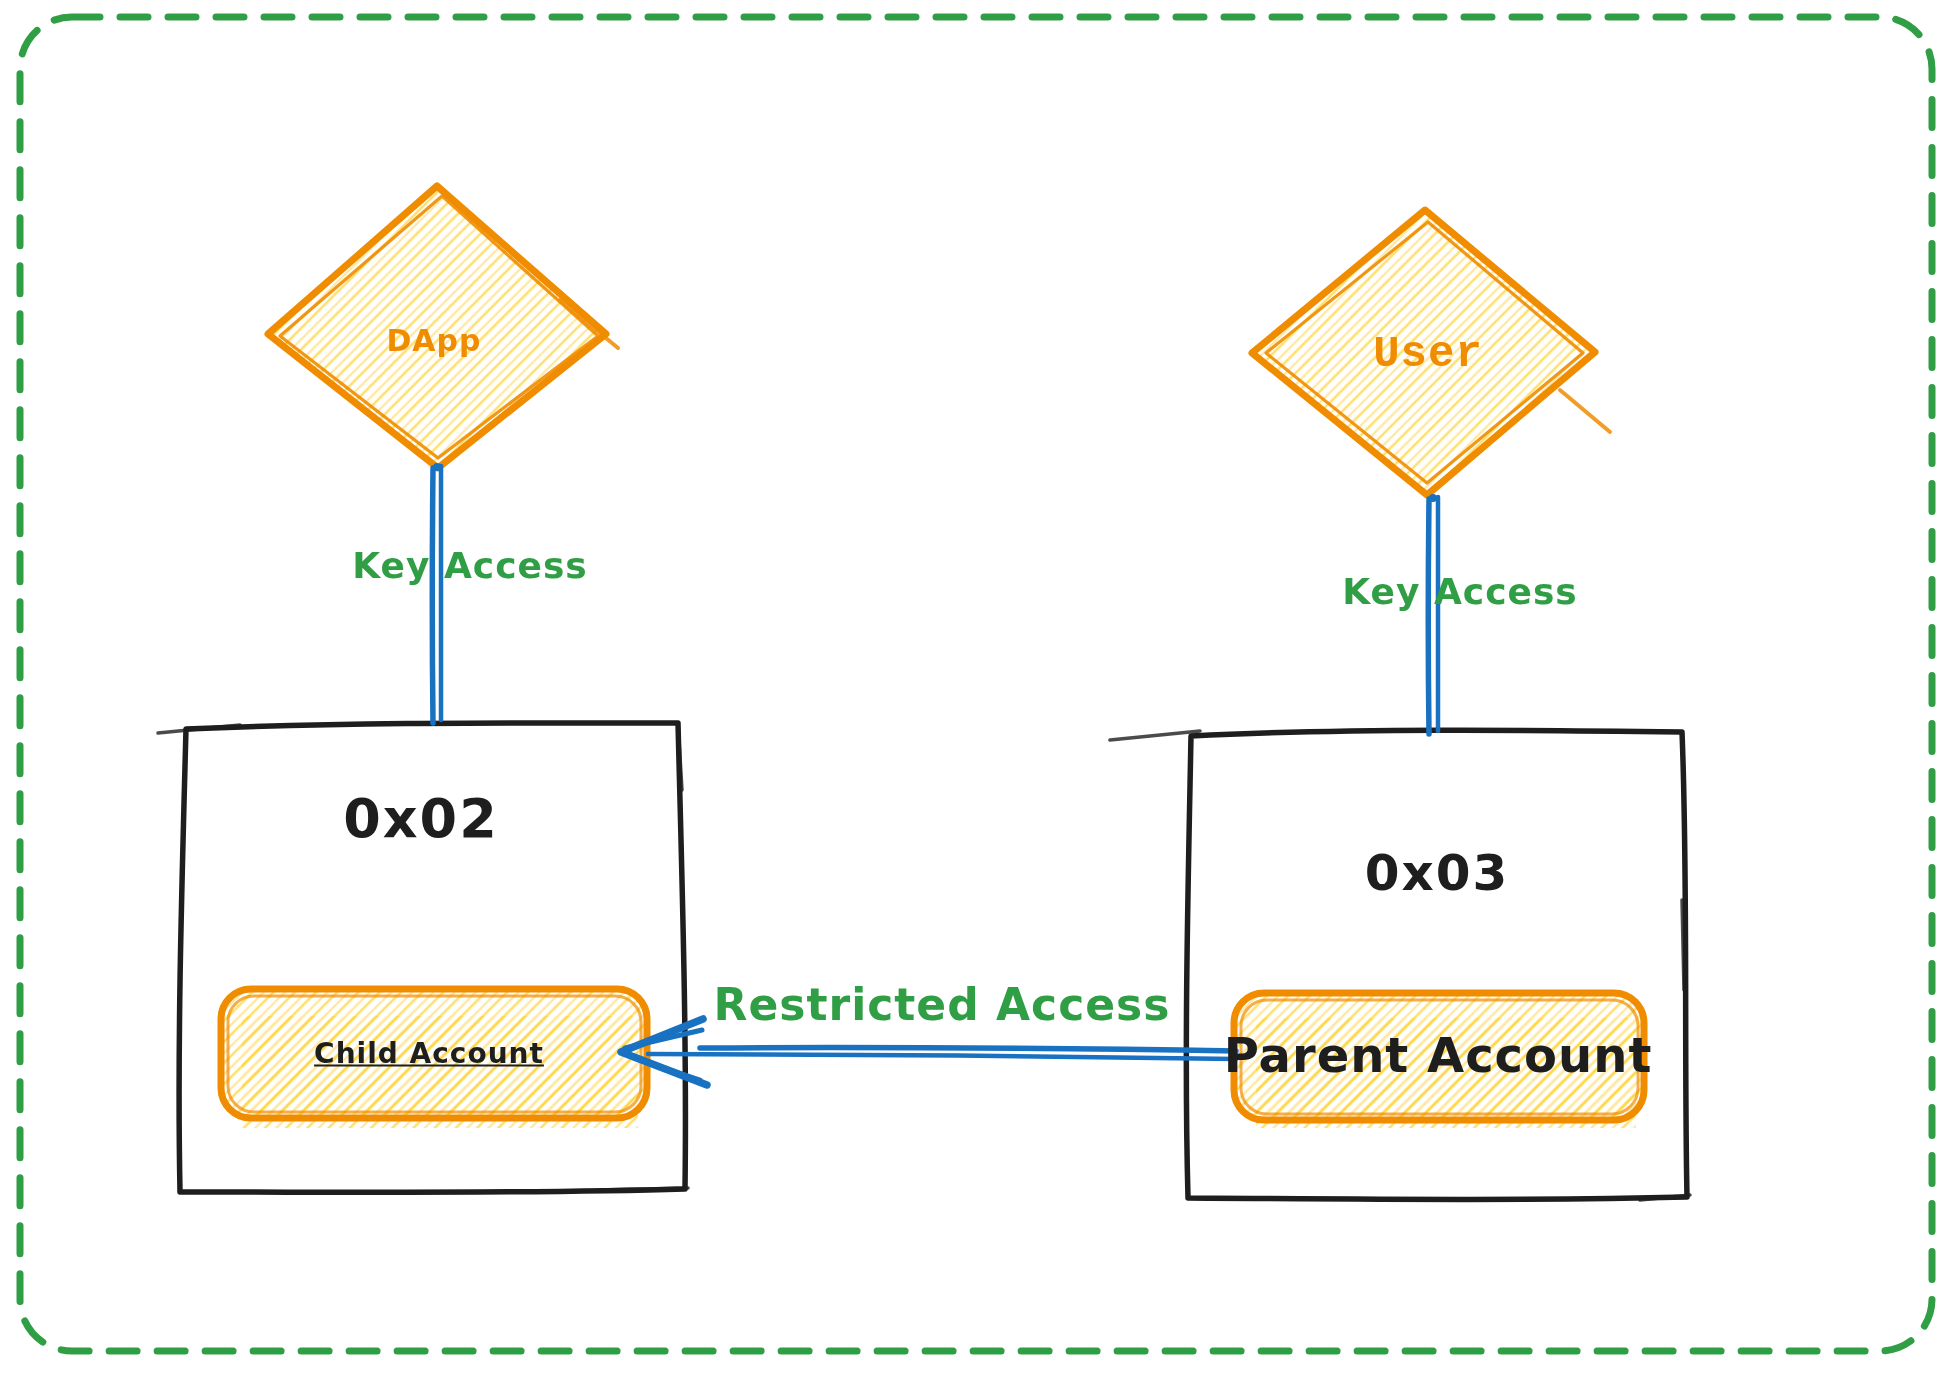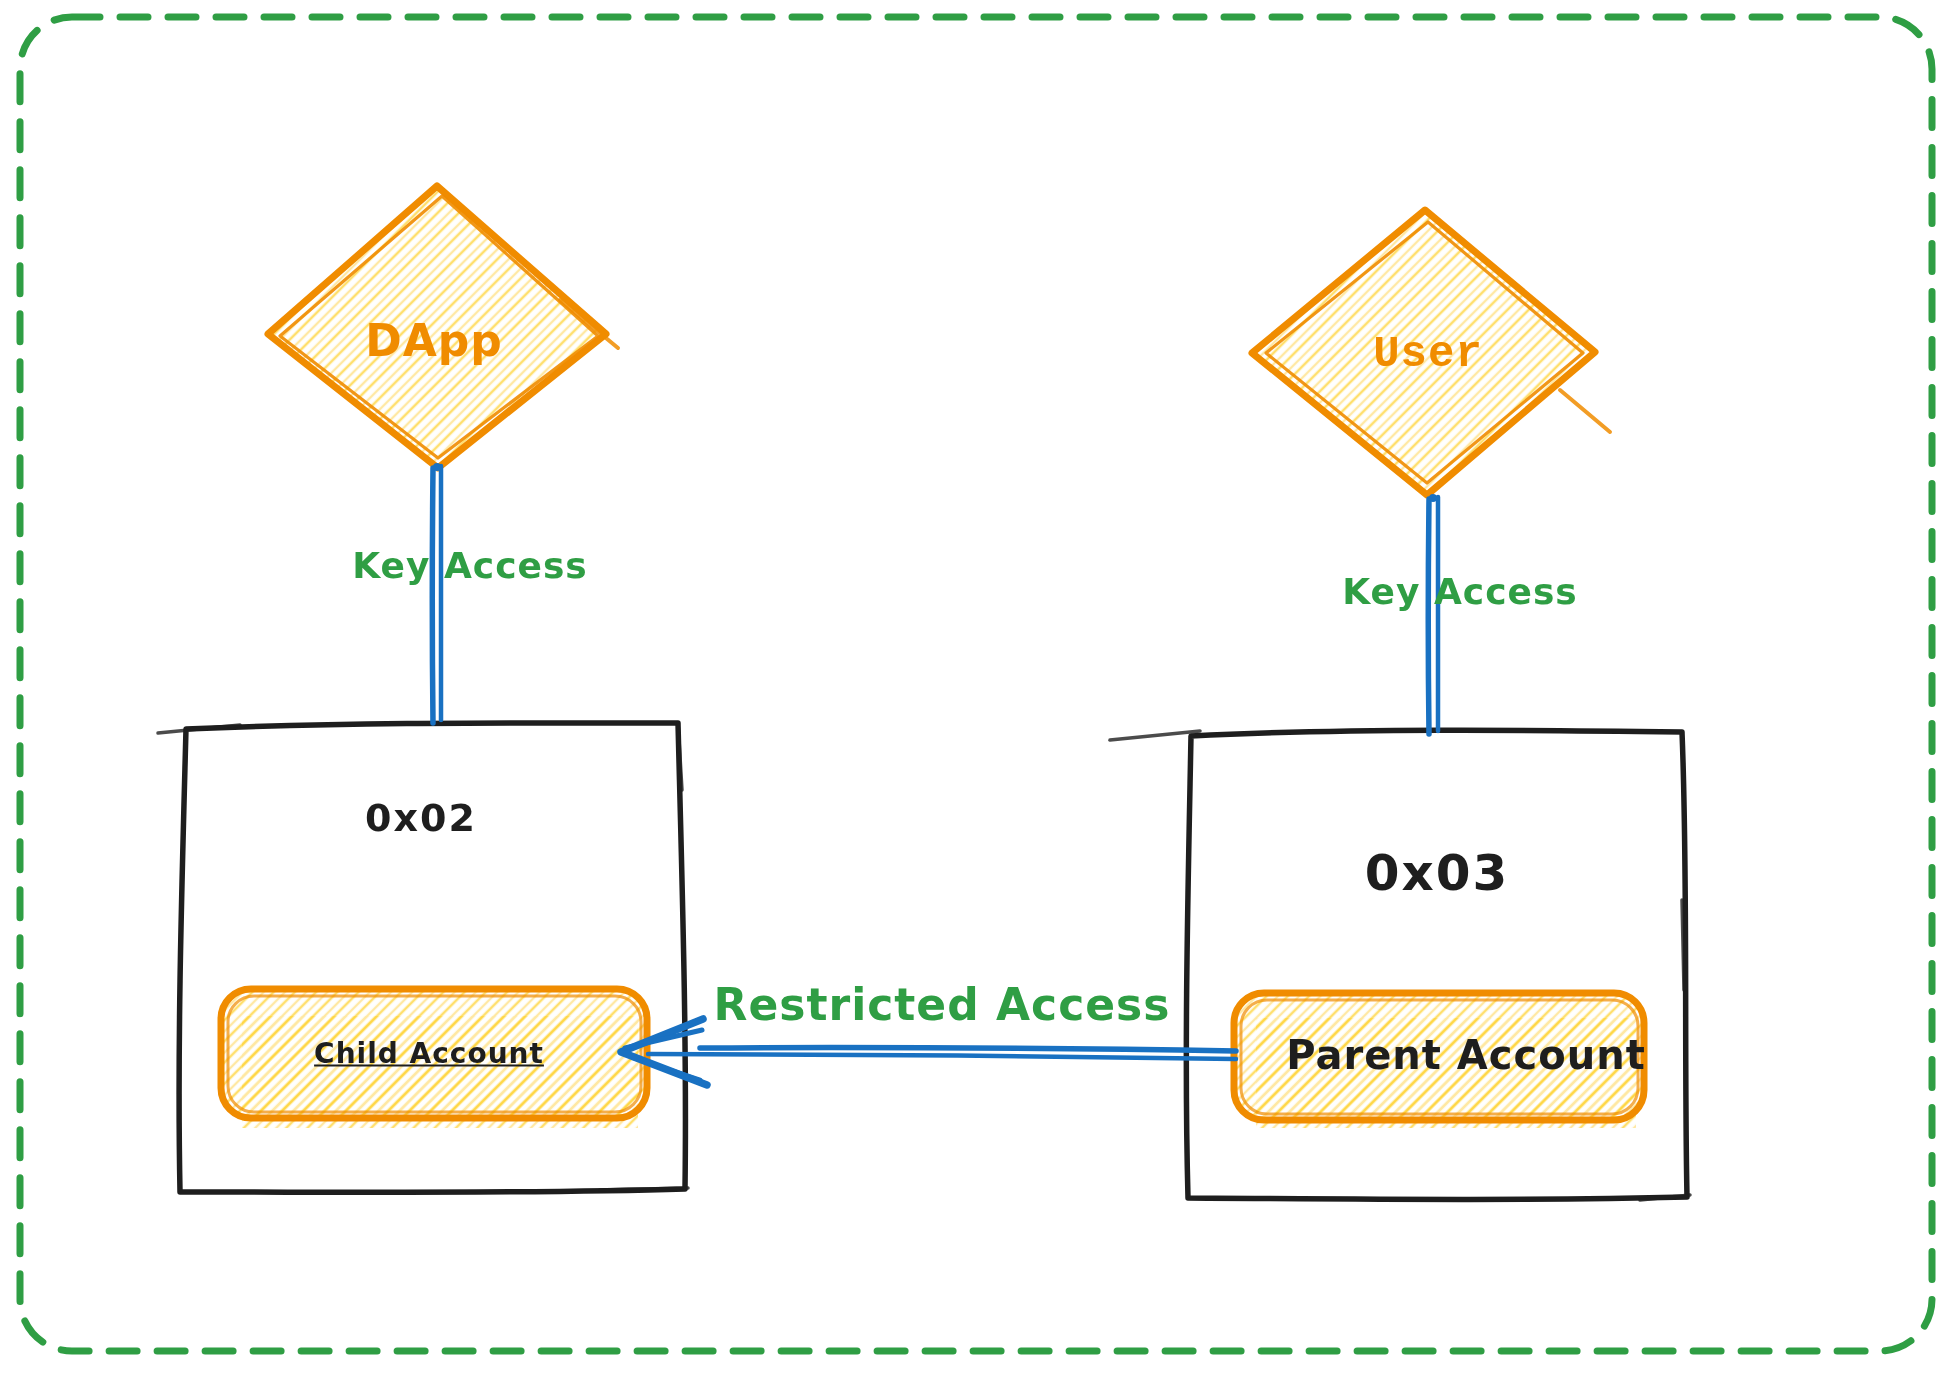--- a/index.html
+++ b/index.html
@@ -26,28 +26,28 @@
     white-space: nowrap;
     font-family: "DejaVu Sans", sans-serif;
     font-weight: bold;
     letter-spacing: 1px;
     user-select: none;
   }
   .lbl-orange { color: #f08c00; }
   .lbl-green  { color: #2f9e44; }
   .lbl-ink    { color: #1e1e1e; }
 
-  .lbl-dapp            { left: 434px;  top: 340px;  font-size: 44px; }
+  .lbl-dapp            { left: 434px;  top: 340px;  font-size: 30px; }
   .lbl-user            { left: 1428px; top: 354px;  font-size: 44px; font-family: Liberation Mono, monospace; }
   .lbl-key-left        { left: 470px;  top: 565px;  font-size: 36px; }
   .lbl-key-right       { left: 1460px; top: 591px;  font-size: 36px; }
-  .lbl-box-left        { left: 421px;  top: 818px;  font-size: 38px; letter-spacing: 2px; }
+  .lbl-box-left        { left: 421px;  top: 818px;  font-size: 54px; letter-spacing: 2px; }
   .lbl-box-right       { left: 1437px; top: 839px;  font-size: 50px; letter-spacing: 2px; margin-top: 34px; }
   .lbl-child           { left: 429px;  top: 1053px; font-size: 28px; text-decoration: underline; }
-  .lbl-parent          { left: 1438px; top: 1055px; font-size: 40px; margin-left: 28px; }
+  .lbl-parent          { left: 1438px; top: 1055px; font-size: 48px; }
   .lbl-restricted      { left: 942px;  top: 1004px; font-size: 44px; }
 </style>
 </head>
 <body>
 
 <div class="canvas">
 
   <svg width="1954" height="1375" viewBox="0 0 1954 1375">
     <defs>
       <pattern id="hatch" width="15" height="15" patternUnits="userSpaceOnUse" patternTransform="rotate(45)">

